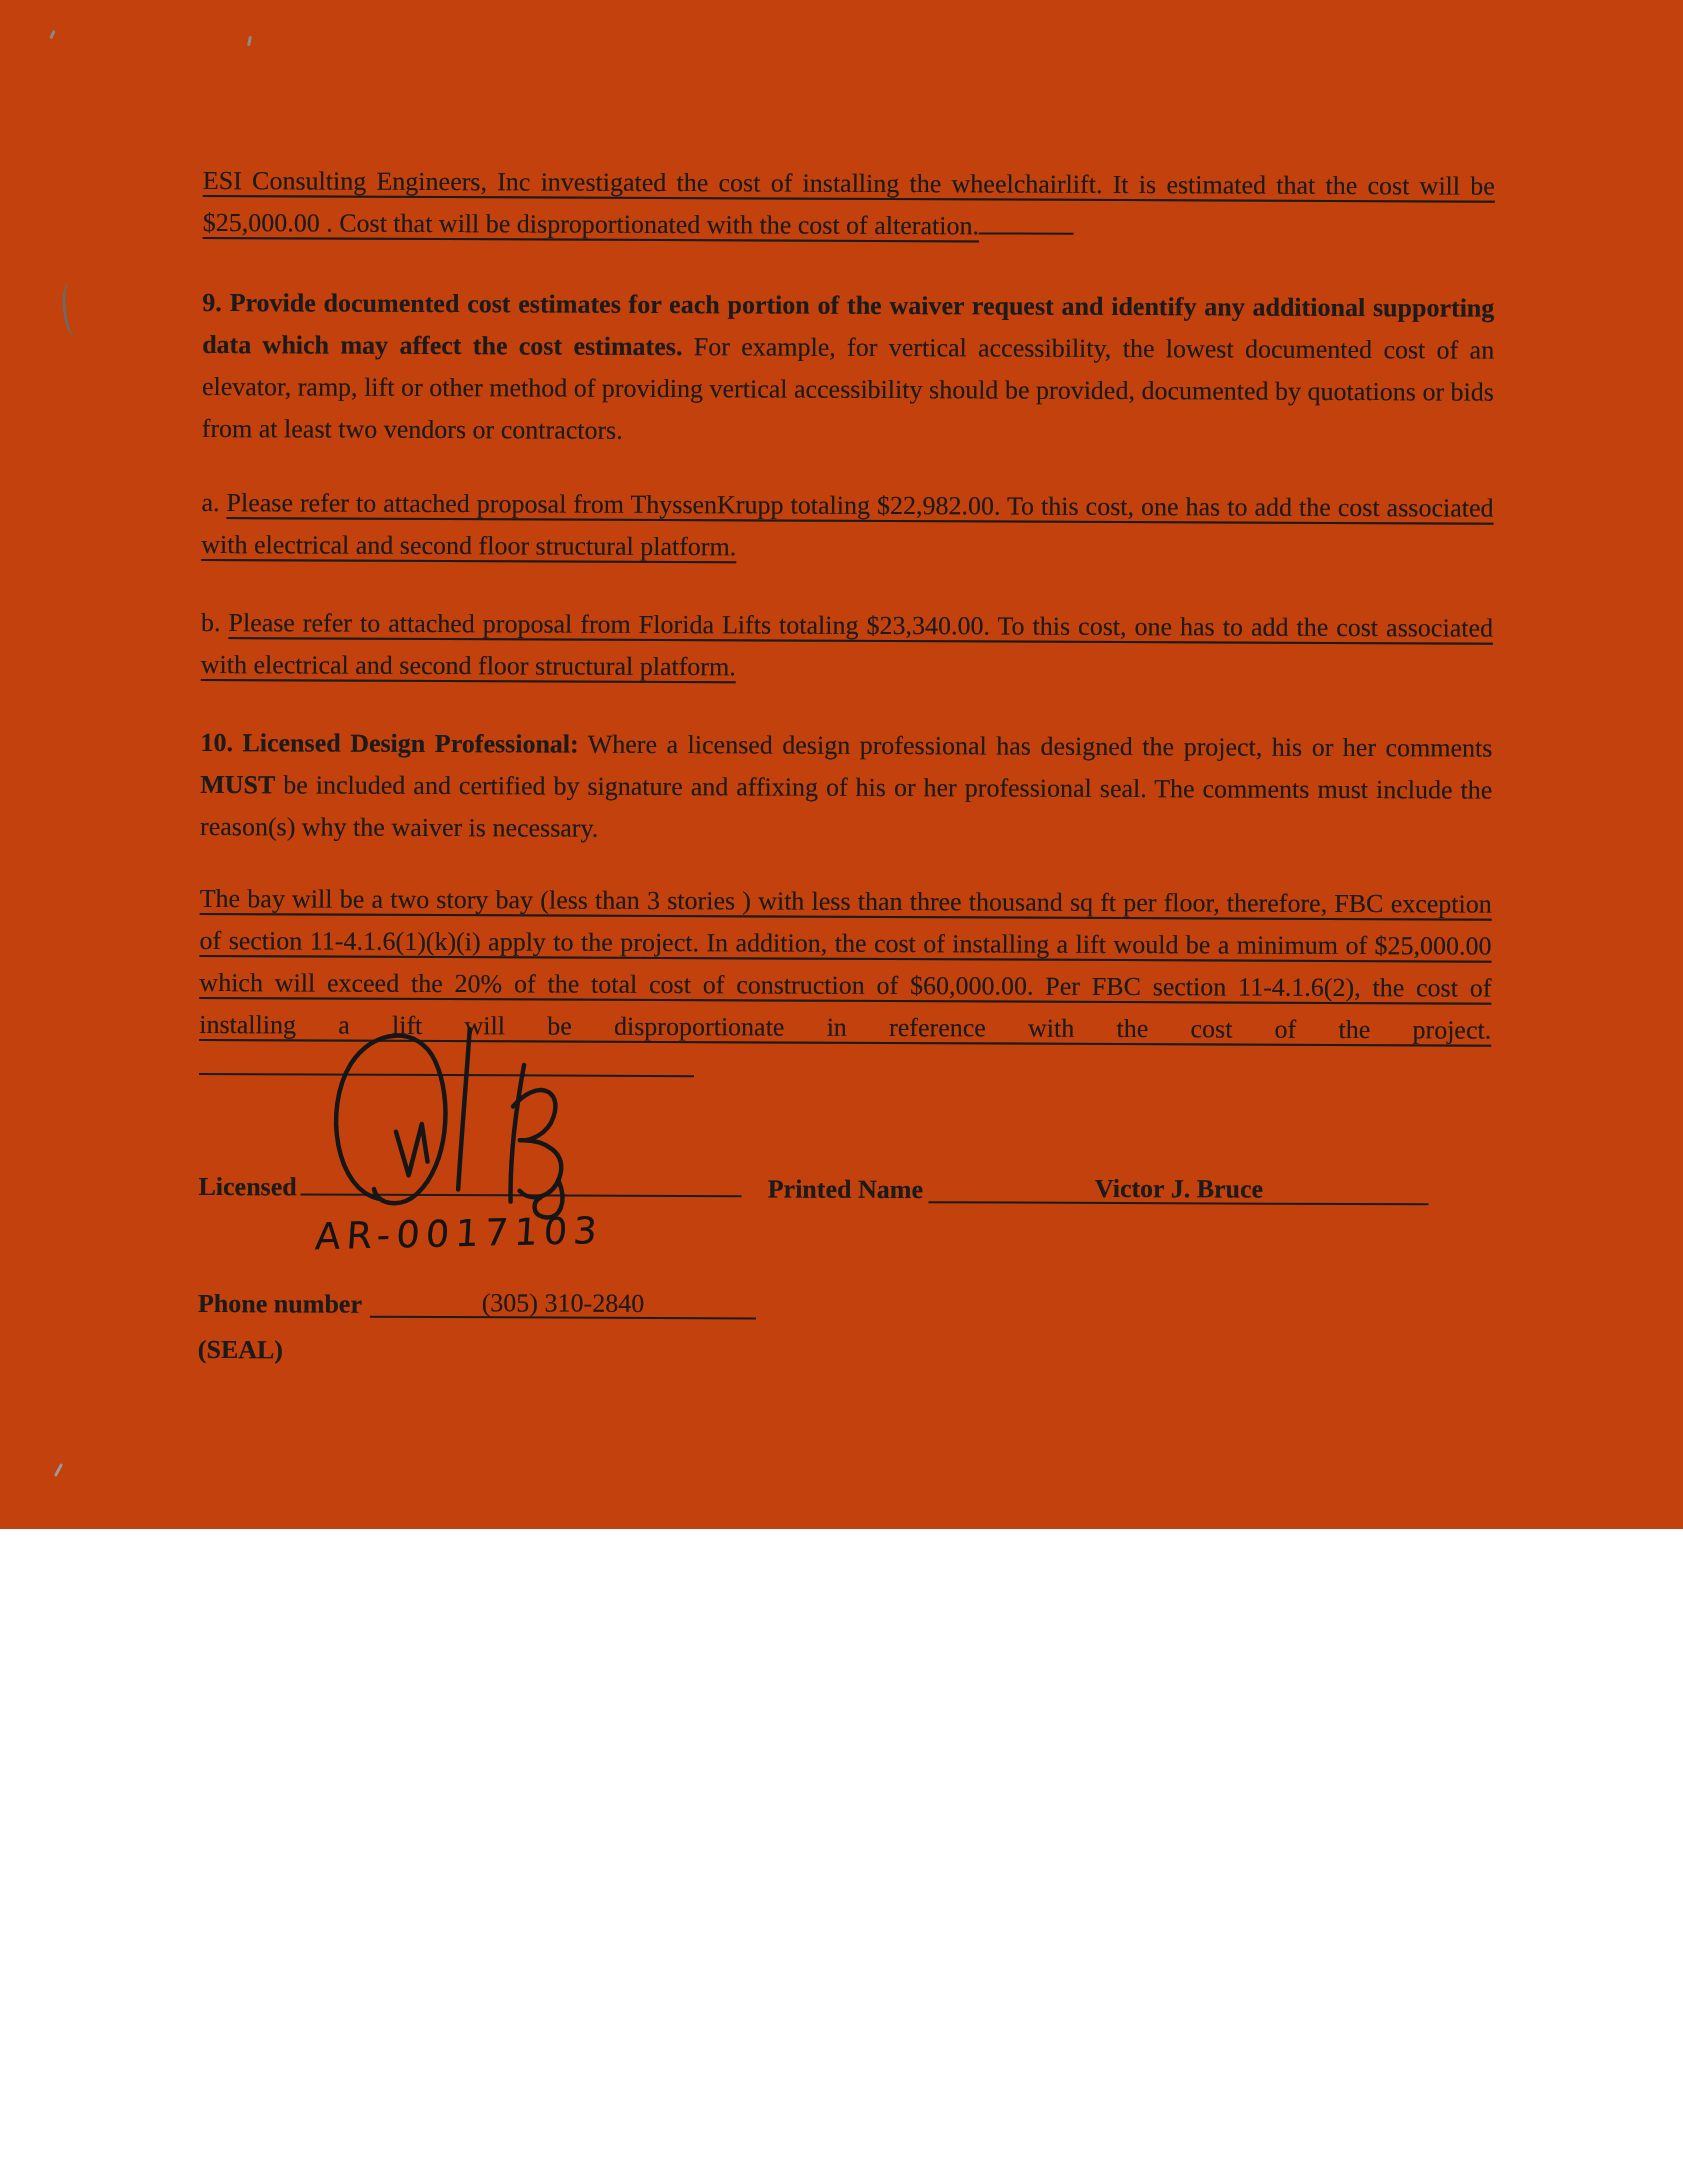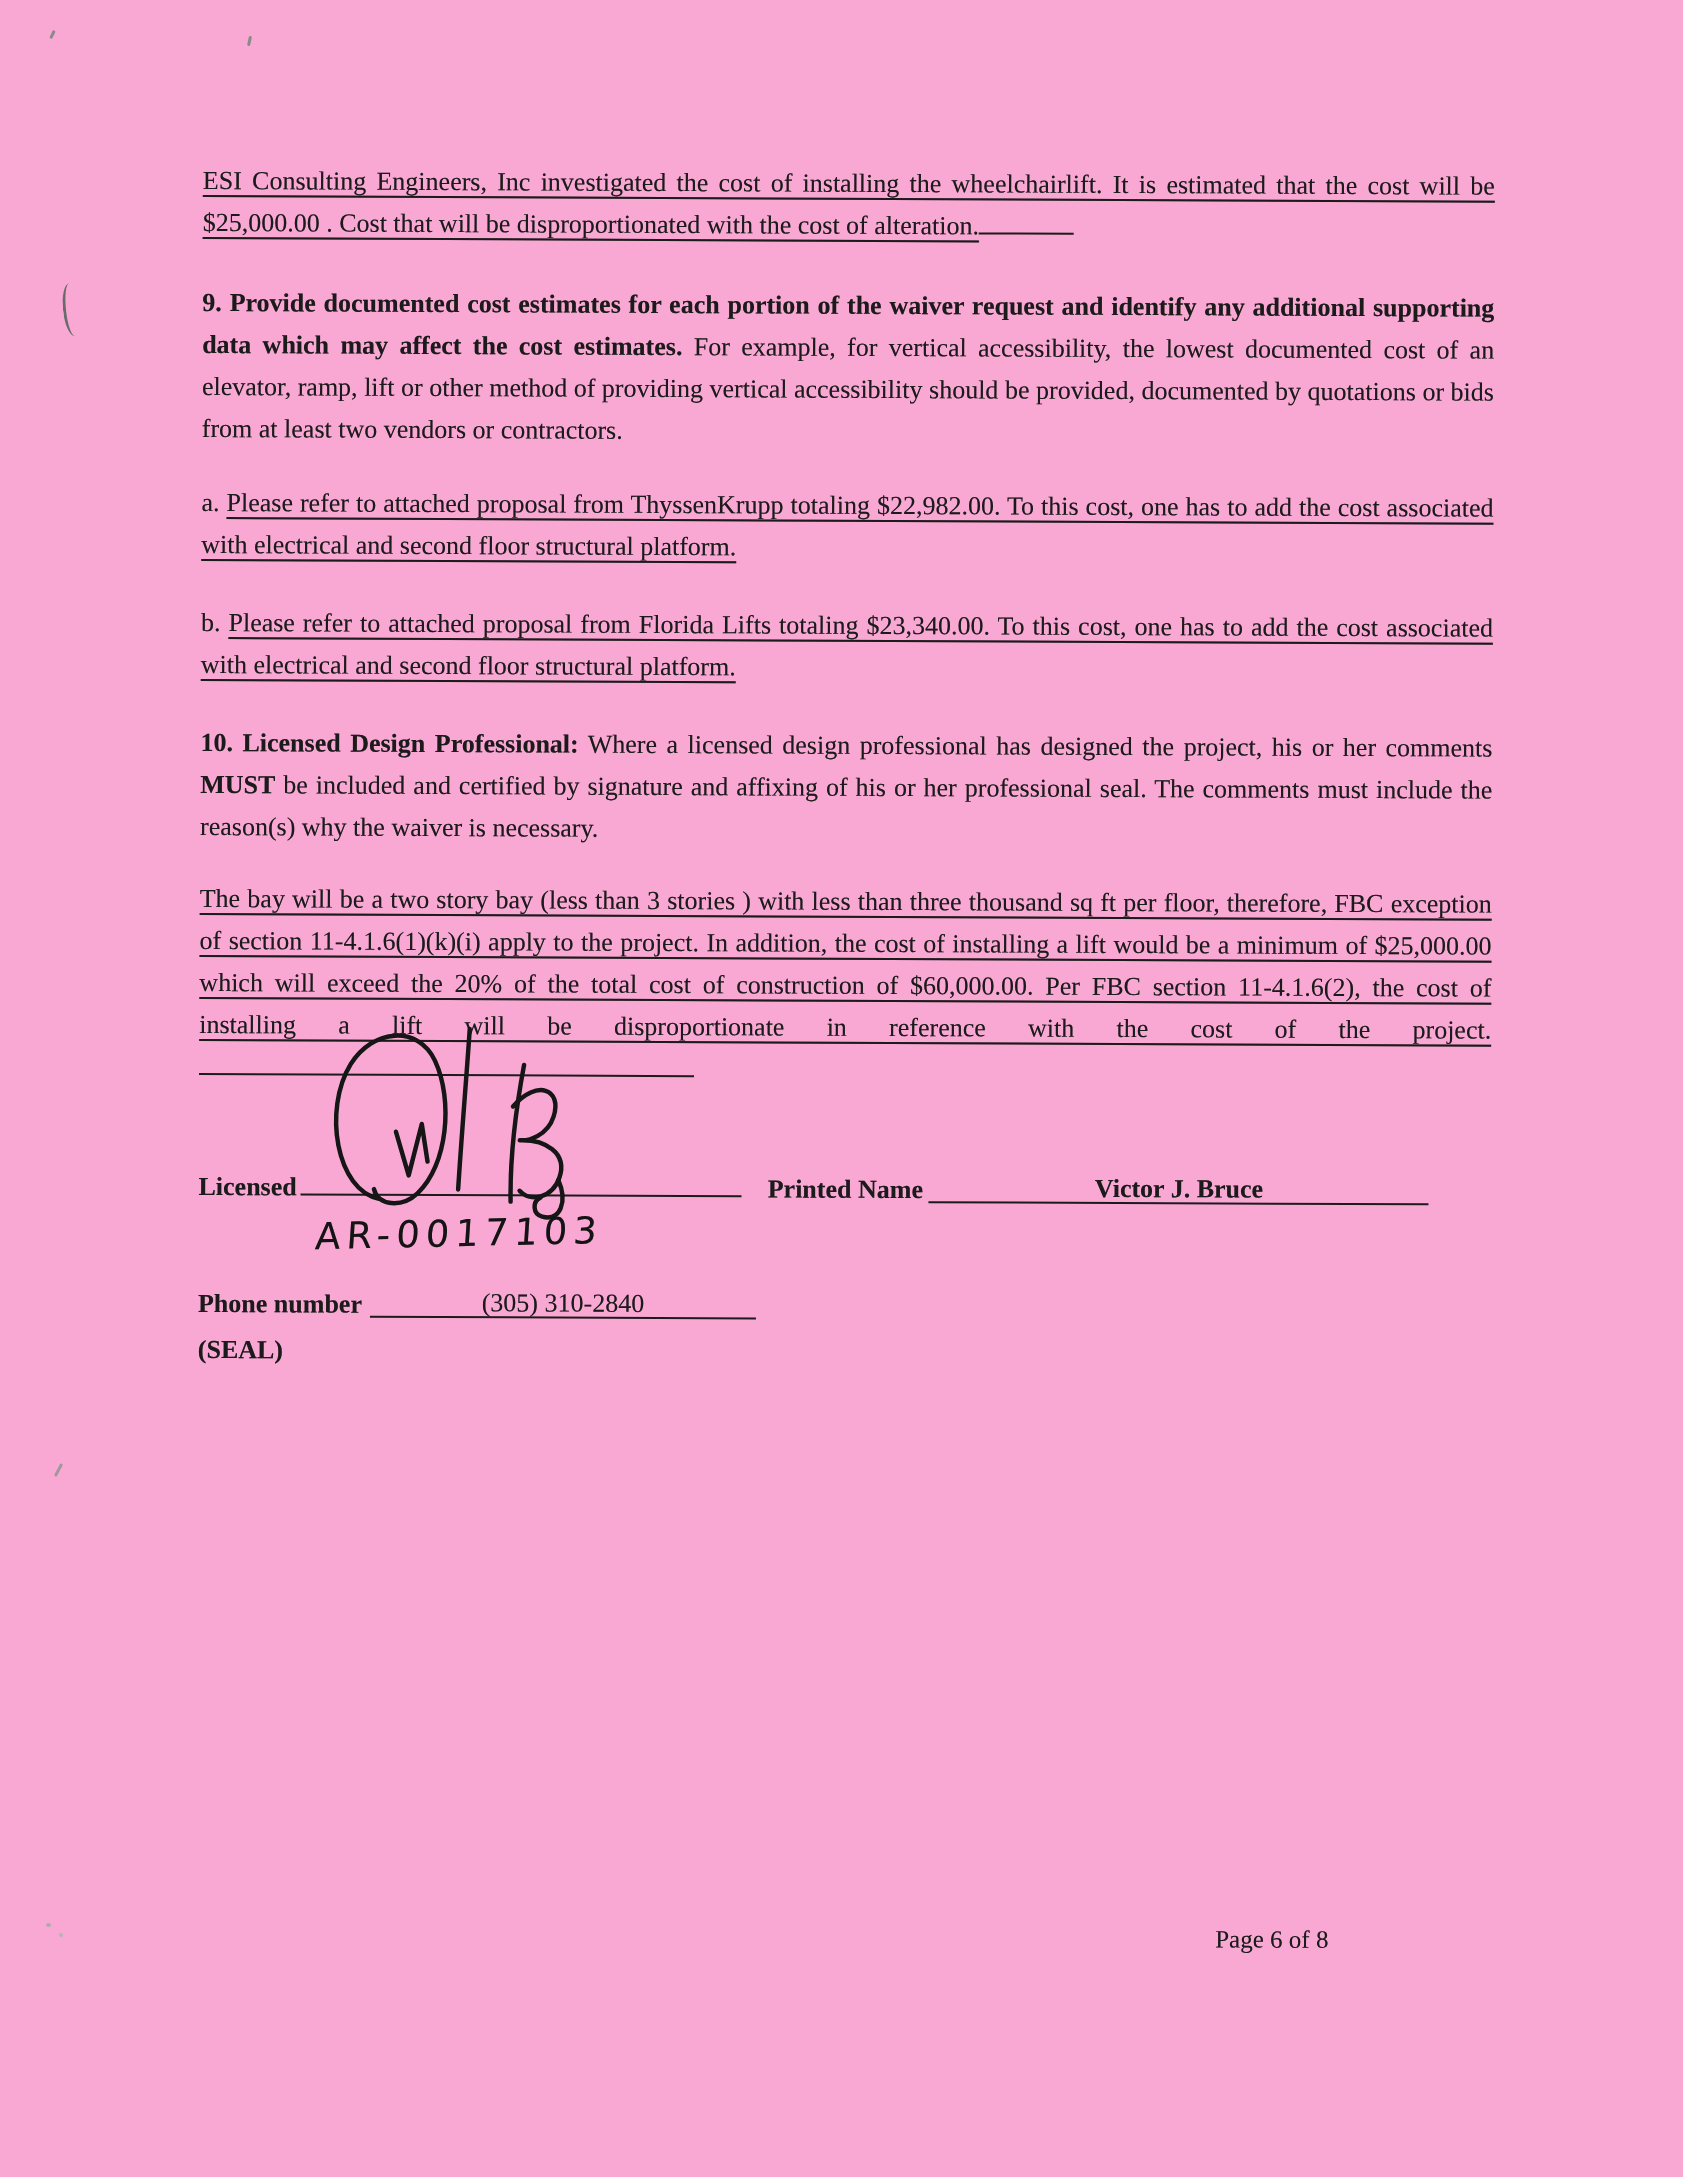--- a/index.html
+++ b/index.html
@@ -1,21 +1,21 @@
 <!DOCTYPE html>
 <html><head>
 <meta charset="utf-8">
 <style>
   * { margin:0; padding:0; box-sizing:border-box; }
   html,body { width:1683px; height:2177px; }
   body { background:#ffffff; }
 
   .page {
-    position:relative; width:1683px; height:2177px;
-    background:#f9a8d4; overflow:hidden;
+    position:relative; width:1683px; height:1529px;
+    background:#c2410c; overflow:hidden;
     font-family:"Liberation Serif", serif;
     color:#1b1b1b;
   }
 
   .content {
     position:absolute; left:203px; top:160px; width:1292px;
     transform:rotate(0.25deg); transform-origin:0 0;
     font-size:26px; line-height:42px; text-align:justify;
     text-shadow:0 0 0.6px rgba(20,20,20,0.4);
   }

